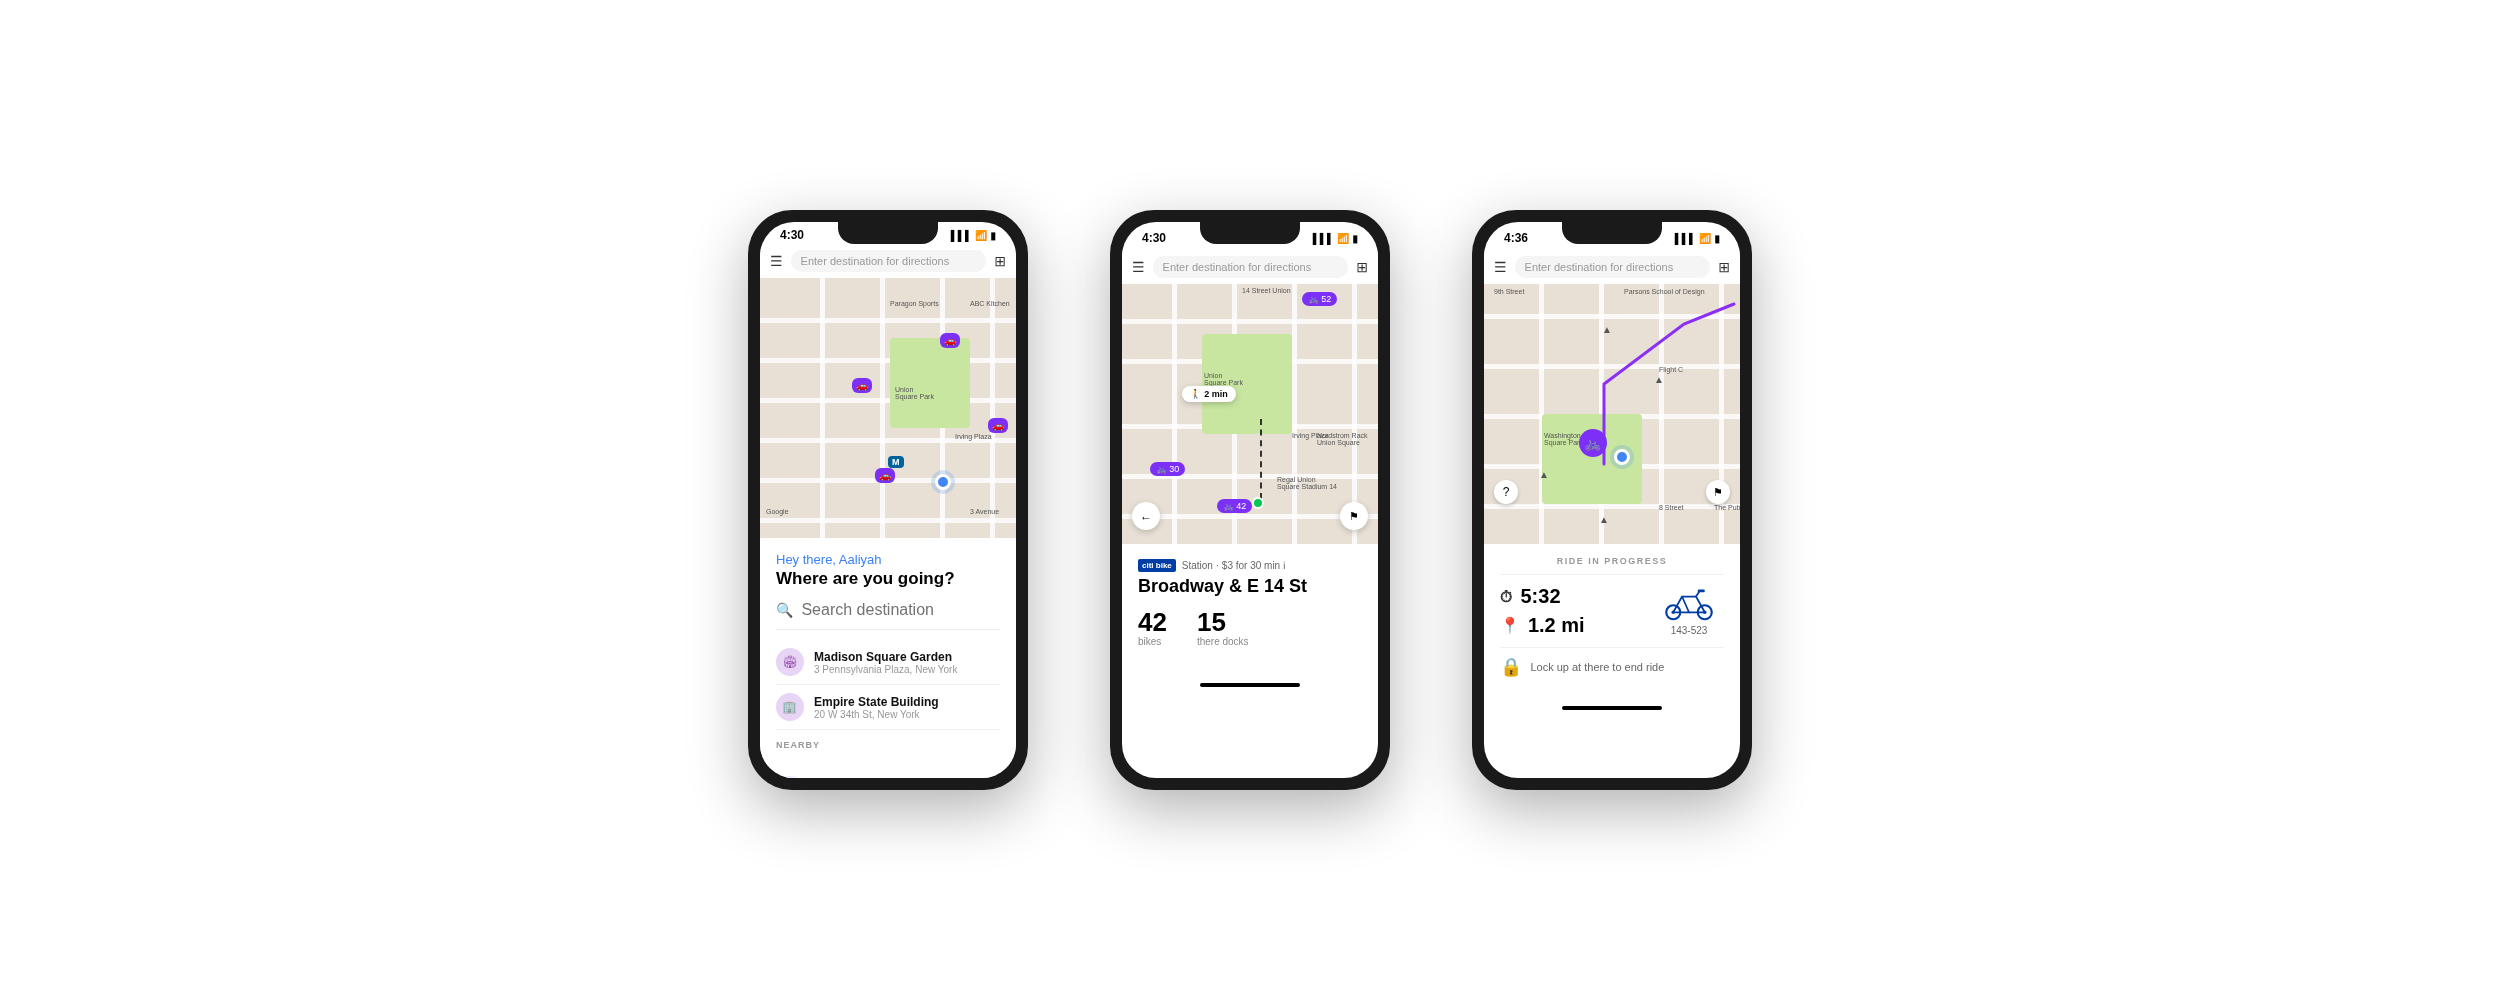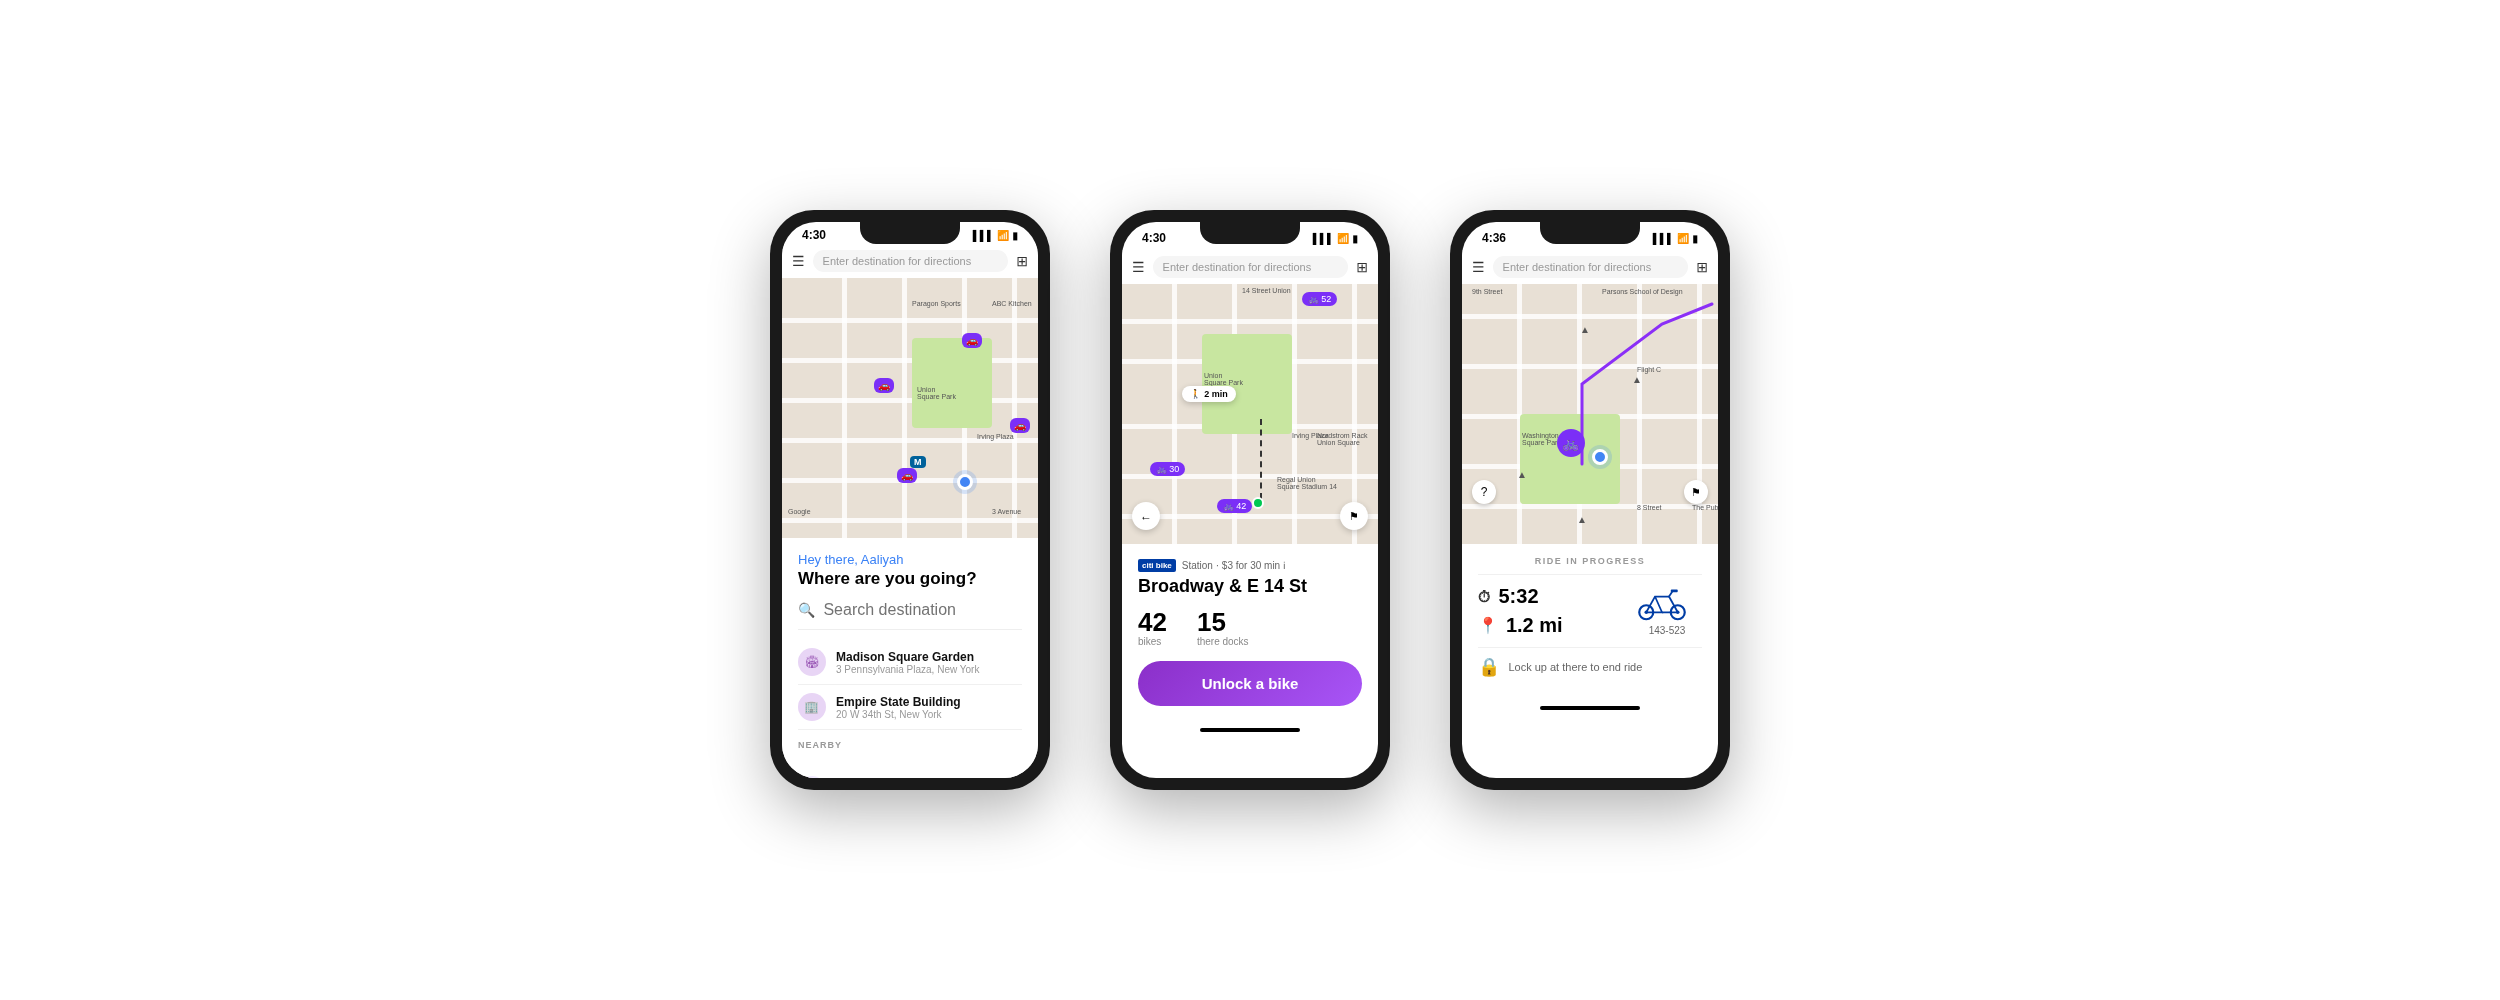--- a/index.html
+++ b/index.html
@@ -7,21 +7,21 @@
       background: #ffffff;
       display: flex;
       justify-content: center;
       align-items: center;
       width: 2500px;
       height: 1000px;
       font-family: -apple-system, BlinkMacSystemFont, 'Helvetica Neue', Arial, sans-serif;
     }
     .phones-container {
       display: flex;
-      gap: 60px;
+      gap: 82px;
       align-items: center;
     }
     .phone {
       width: 280px;
       height: 580px;
       background: #1a1a1a;
       border-radius: 44px;
       padding: 12px;
       position: relative;
       box-shadow: 0 20px 60px rgba(0,0,0,0.3);
@@ -305,20 +305,21 @@
       margin-bottom: 10px;
     }
     .ride-left { display: flex; flex-direction: column; gap: 6px; }
     .ride-stat { display: flex; align-items: center; gap: 8px; font-size: 20px; font-weight: 700; }
     .ride-stat-icon { font-size: 16px; color: #333; }
     .bike-image {
       width: 70px;
       height: 50px;
       display: flex;
       flex-direction: column;
+      align-items: center;
     }
     .bike-id { font-size: 10px; color: #666; text-align: center; margin-top: 4px; }
     .lock-instruction {
       display: flex;
       align-items: center;
       gap: 8px;
       padding: 8px 0;
       border-top: 1px solid #f0f0f0;
       font-size: 11px;
       color: #666;
@@ -564,23 +565,20 @@
         <div class="station-stats">
           <div>
             <div class="stat-number">42</div>
             <div class="stat-label">bikes</div>
           </div>
           <div>
             <div class="stat-number">15</div>
             <div class="stat-label">there docks</div>
           </div>
         </div>
-        <button class="unlock-btn">
-          <span>Unlock a bike</span>
-        </button>
       </div>
       <div class="home-indicator">
         <div class="home-bar"></div>
       </div>
     </div>
   </div>
 
   <div class="phone">
     <div class="phone-inner">
       <div class="notch"></div>

